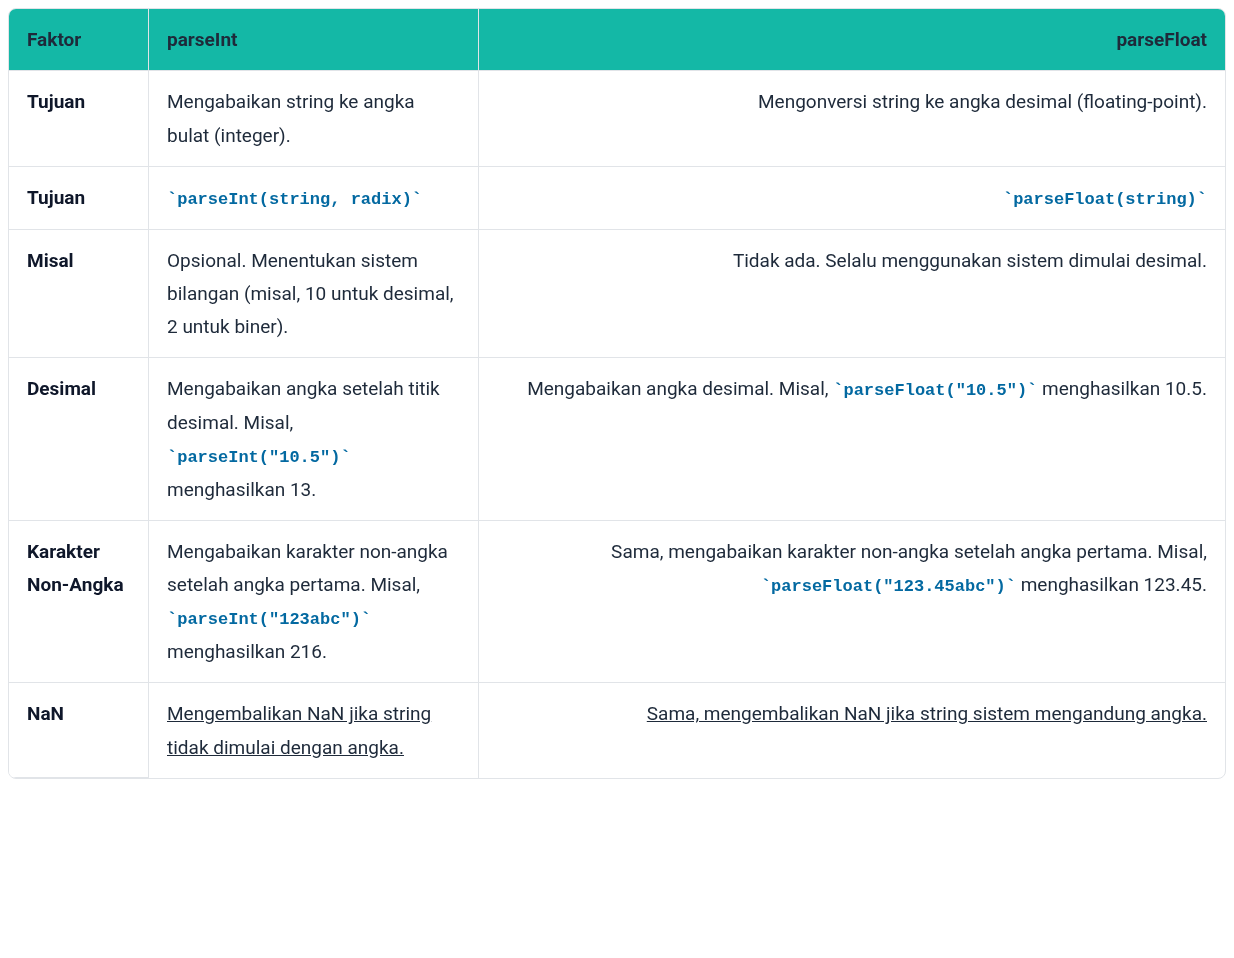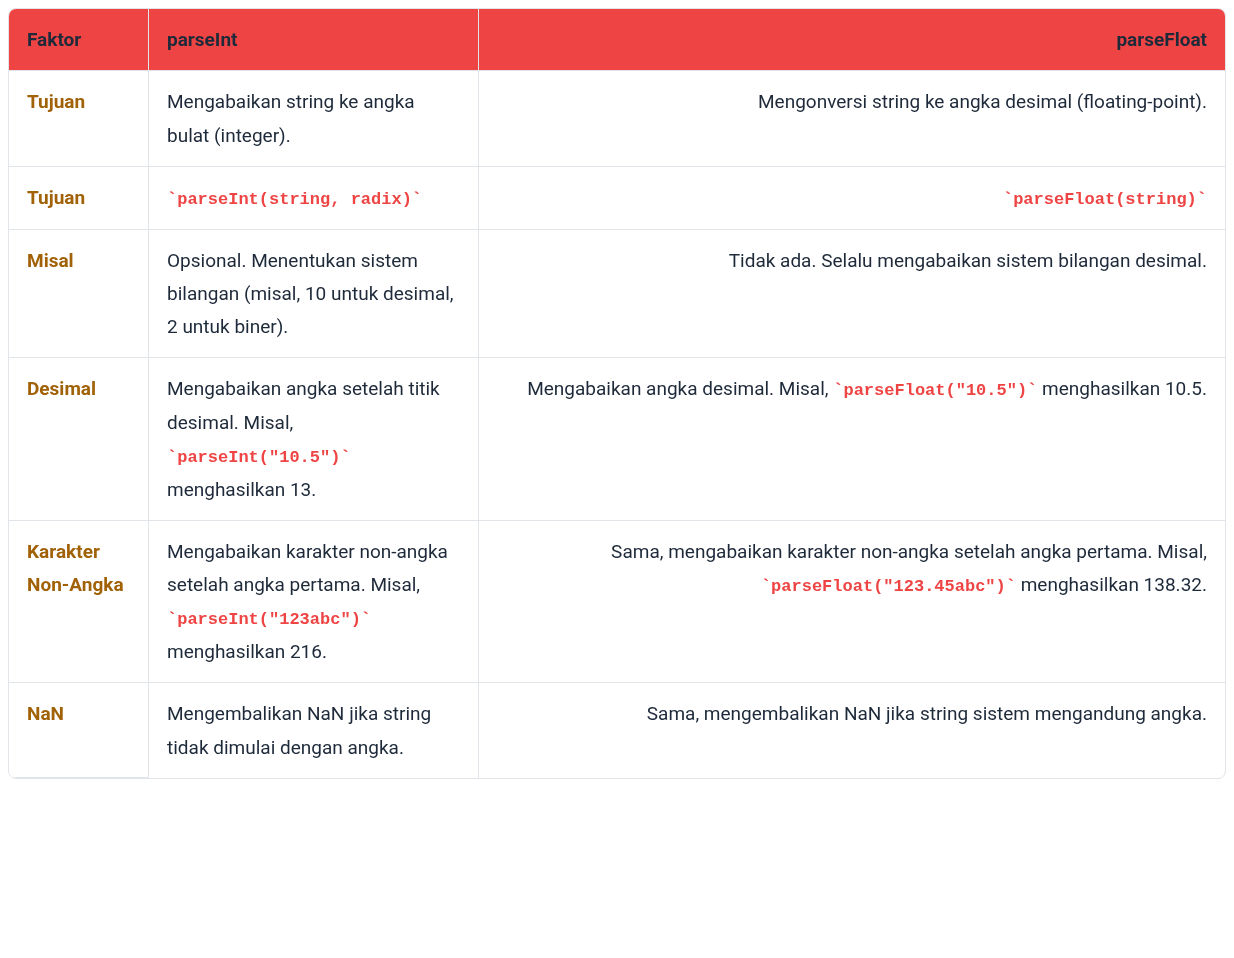--- a/index.html
+++ b/index.html
@@ -29,41 +29,42 @@
       vertical-align: top;
       border-bottom: 1px solid #e1e4e8;
       border-right: 1px solid #e1e4e8;
     }
     th:last-child, td:last-child {
       border-right: none;
       text-align: right;
     }
     tbody tr:last-child td {
       border-bottom: none;
+      text-decoration: underline;
     }
     thead th {
       font-weight: 700;
       color: #1e2a3a;
-      background: #ef4444;
+      background: #14b8a6;
     }
     tbody th {
       font-weight: 700;
-      color: #a16207;
+      color: #0f172a;
       background: #ffffff;
       width: 140px;
     }
     tbody td {
       color: #1e2a3a;
       font-weight: 400;
     }
     code {
       font-family: ui-monospace, SFMono-Regular, "SF Mono", Menlo, Consolas, "Liberation Mono", monospace;
       font-size: 17px;
       font-weight: 700;
-      color: #ef4444;
+      color: #0369a1;
     }
     code::before, code::after {
       content: "`";
     }
     .col-left {
       width: 330px;
     }
   </style>
 </head>
 <body>
@@ -83,31 +84,31 @@
         <td><span>Mengonversi string ke angka desimal (floating-point).</span></td>
       </tr>
       <tr>
         <th>Tujuan</th>
         <td class="col-left"><code>parseInt(string, radix)</code></td>
         <td><code>parseFloat(string)</code></td>
       </tr>
       <tr>
         <th>Misal</th>
         <td class="col-left"><span>Opsional. Menentukan sistem bilangan (misal, 10 untuk desimal, 2 untuk biner).</span></td>
-        <td><span>Tidak ada. Selalu mengabaikan sistem bilangan desimal.</span></td>
+        <td><span>Tidak ada. Selalu menggunakan sistem dimulai desimal.</span></td>
       </tr>
       <tr>
         <th>Desimal</th>
         <td class="col-left"><span>Mengabaikan angka setelah titik desimal. Misal, </span><code>parseInt("10.5")</code><span> menghasilkan 13.</span></td>
         <td><span>Mengabaikan angka desimal. Misal, </span><code>parseFloat("10.5")</code><span> menghasilkan 10.5.</span></td>
       </tr>
       <tr>
         <th>Karakter Non-Angka</th>
         <td class="col-left"><span>Mengabaikan karakter non-angka setelah angka pertama. Misal, </span><code>parseInt("123abc")</code><span> menghasilkan 216.</span></td>
-        <td><span>Sama, mengabaikan karakter non-angka setelah angka pertama. Misal, </span><code>parseFloat("123.45abc")</code><span> menghasilkan 138.32.</span></td>
+        <td><span>Sama, mengabaikan karakter non-angka setelah angka pertama. Misal, </span><code>parseFloat("123.45abc")</code><span> menghasilkan 123.45.</span></td>
       </tr>
       <tr>
         <th>NaN</th>
         <td class="col-left"><span>Mengembalikan NaN jika string tidak dimulai dengan angka.</span></td>
         <td><span>Sama, mengembalikan NaN jika string sistem mengandung angka.</span></td>
       </tr>
     </tbody>
 </table>
 
 </body></html>

